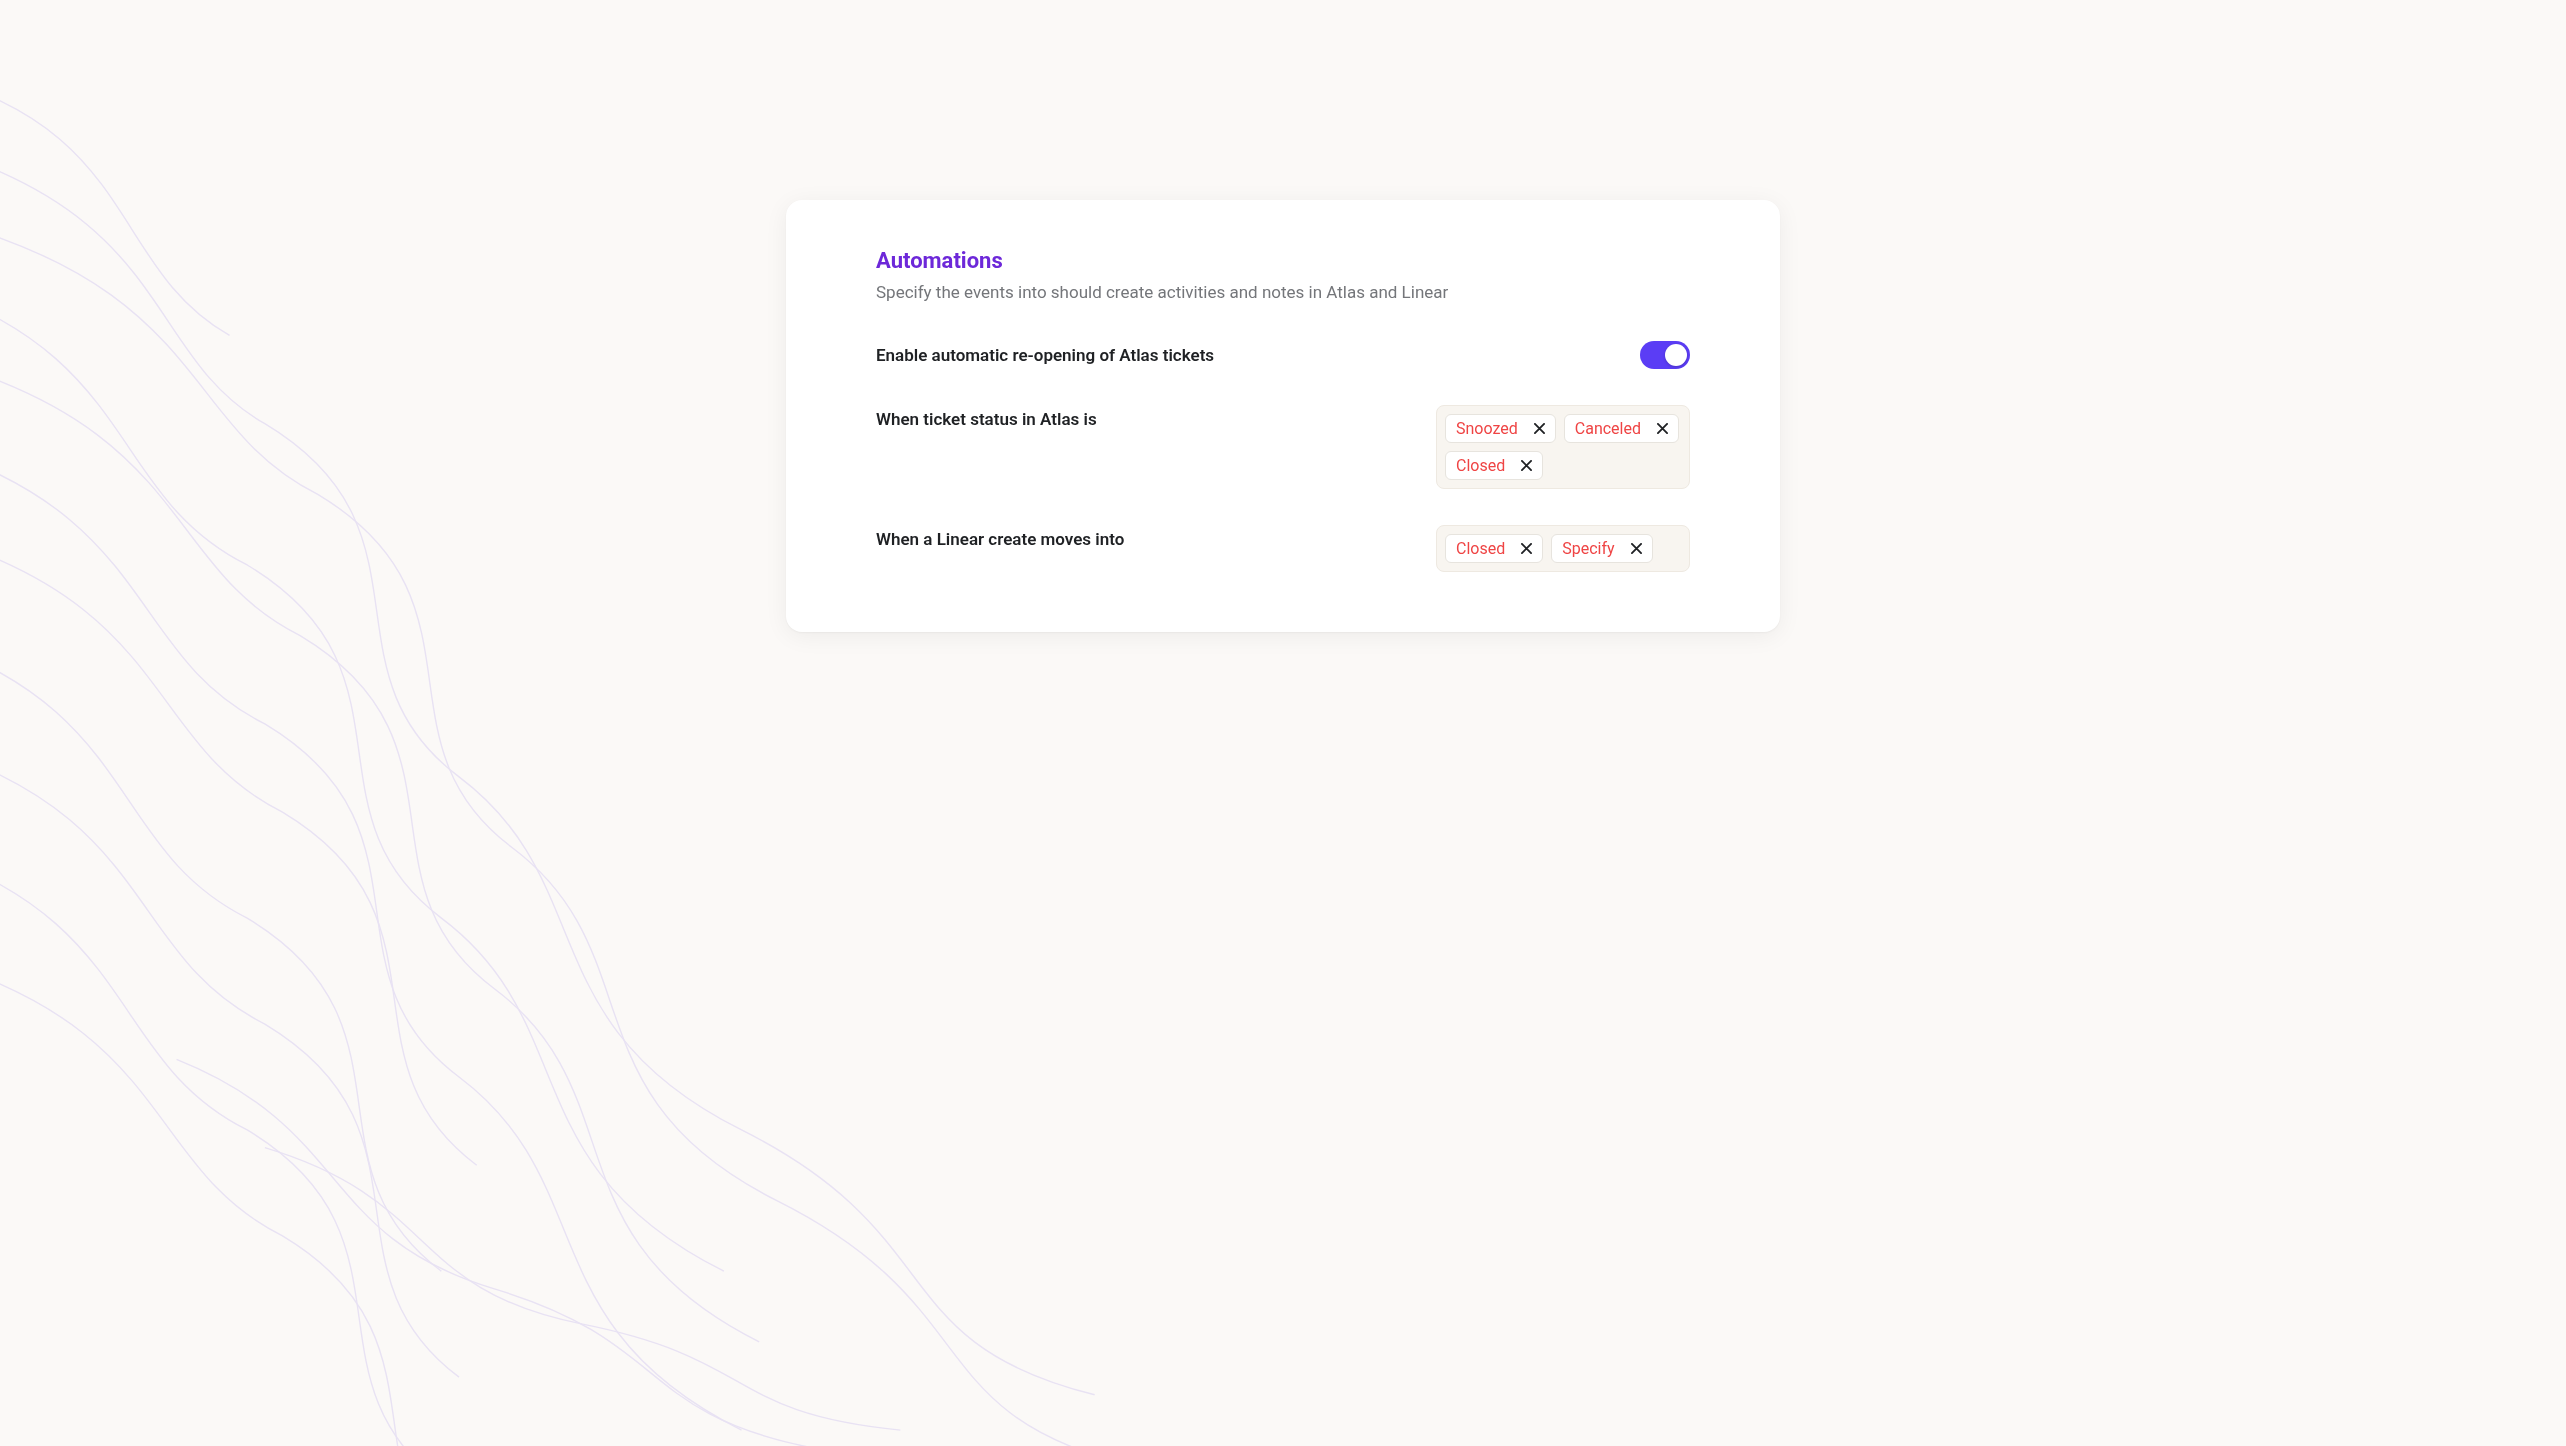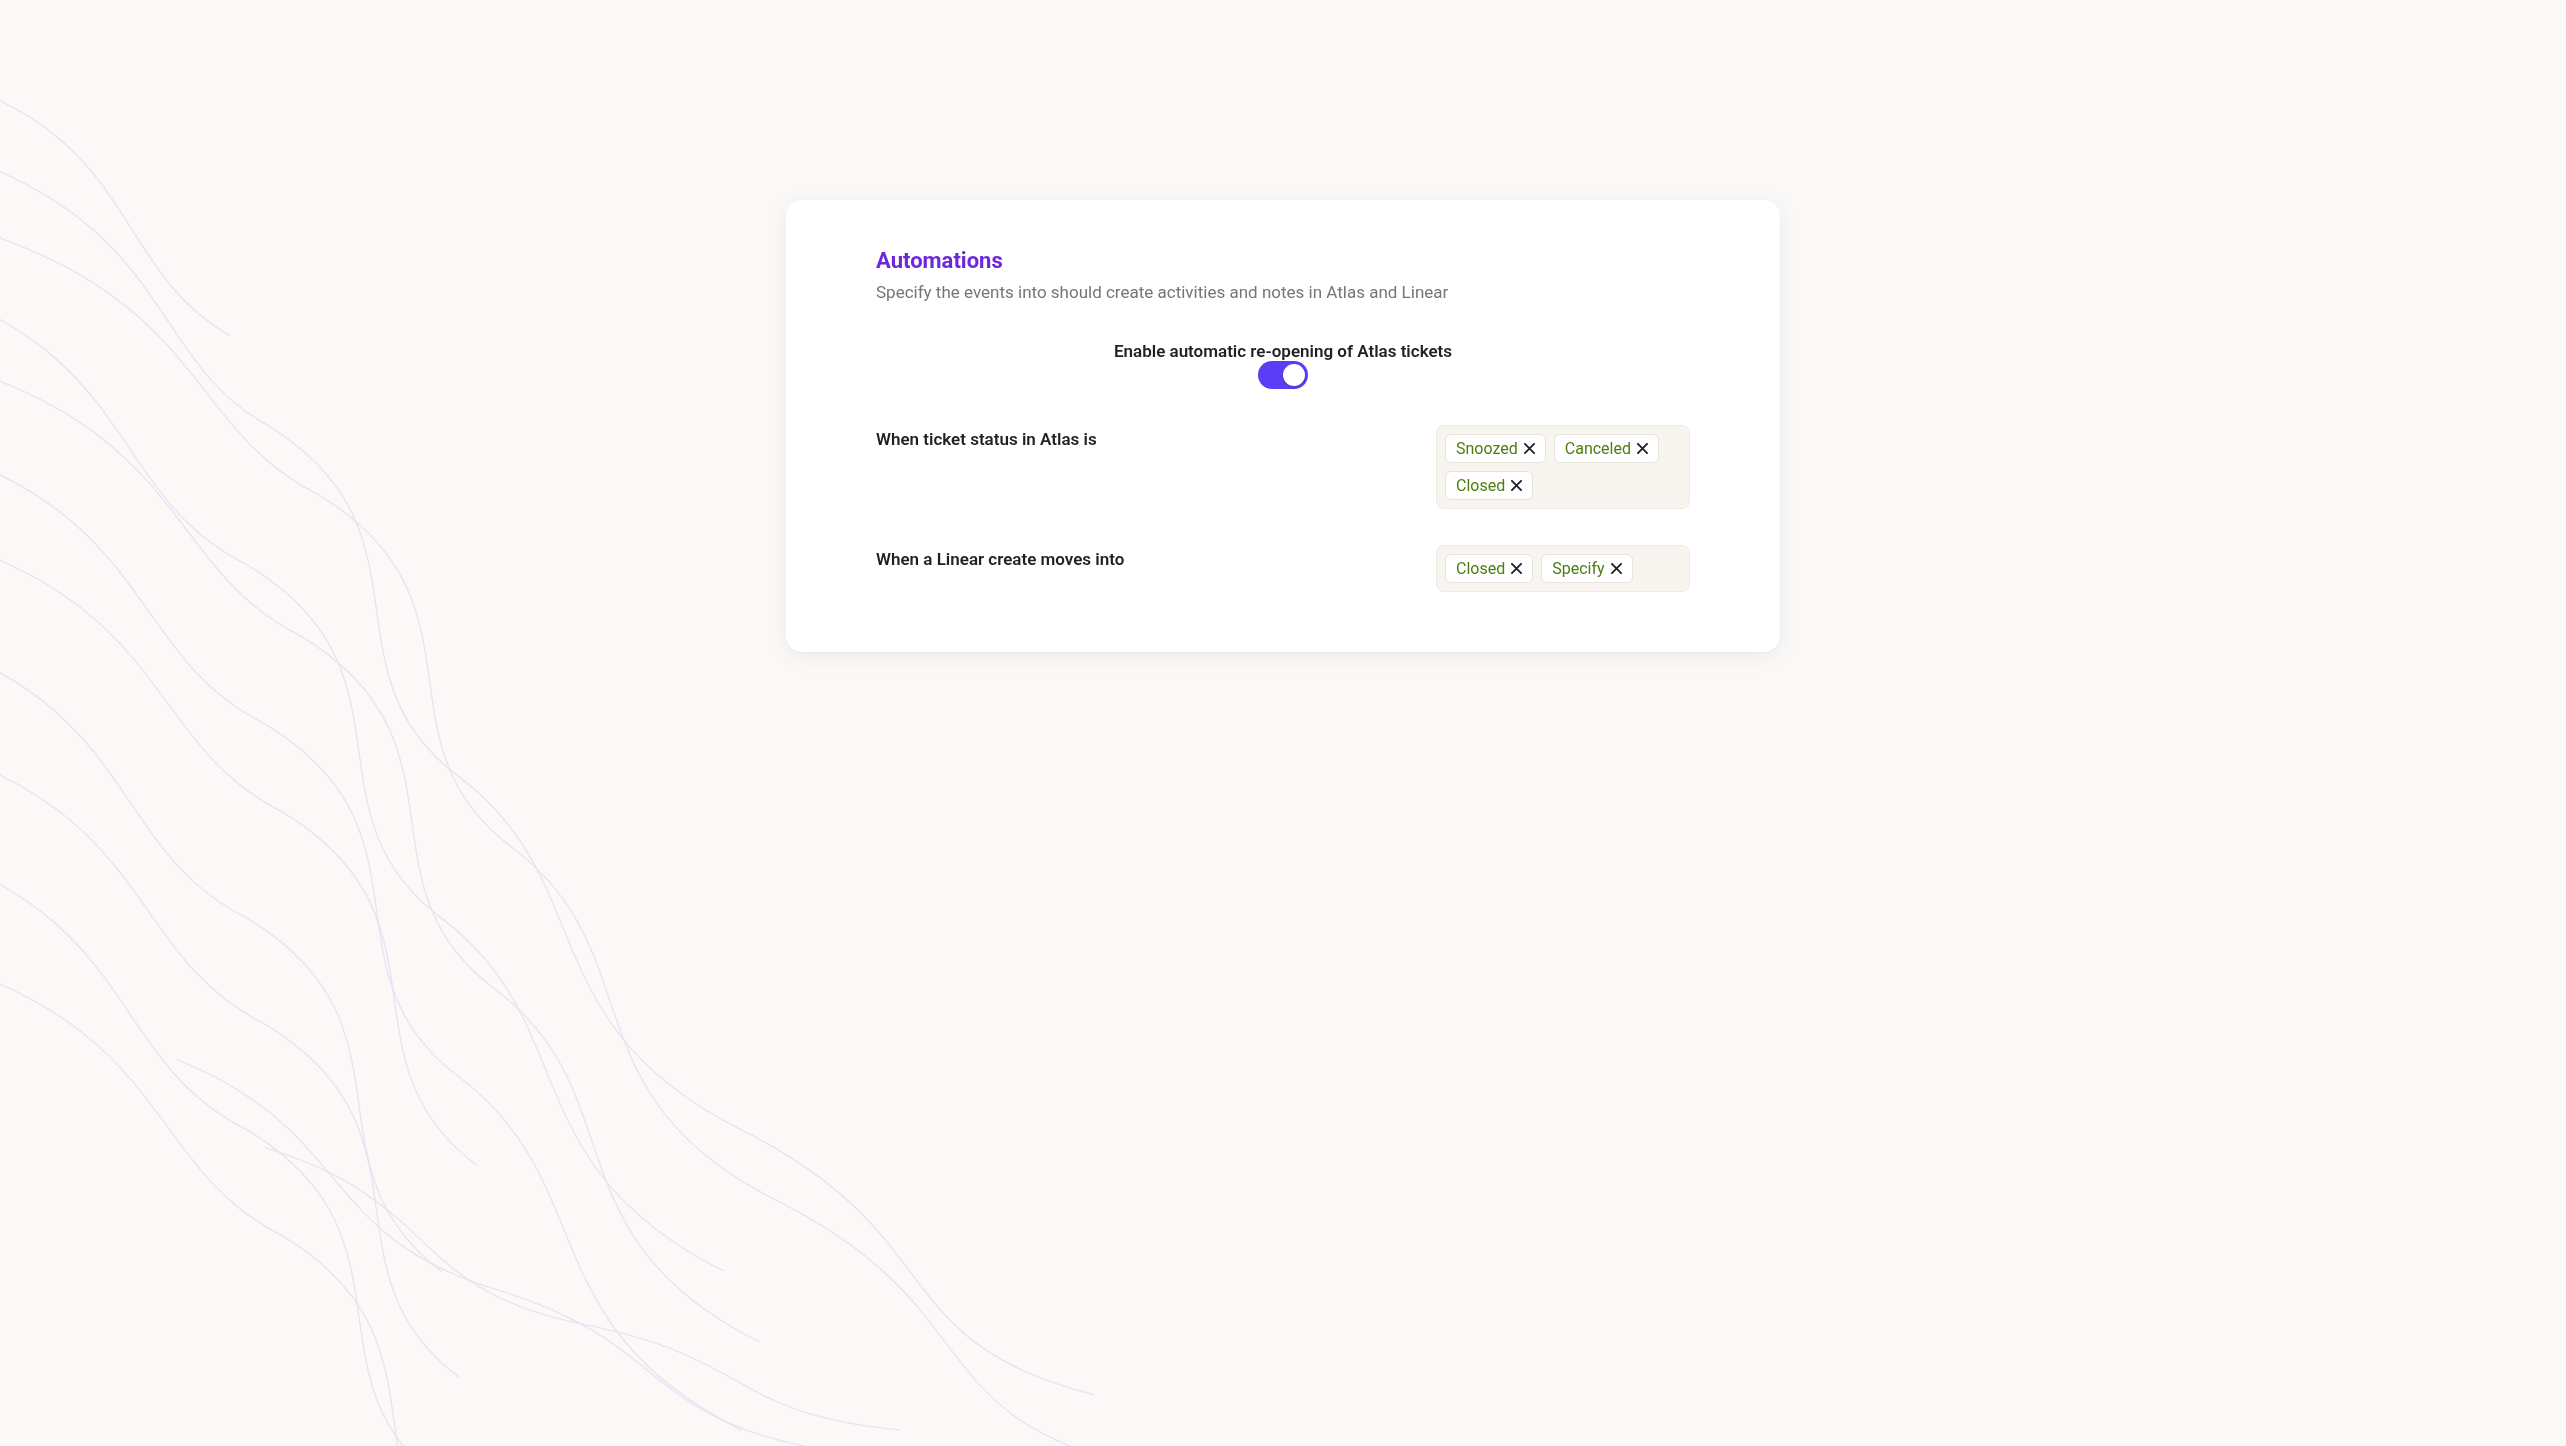--- a/index.html
+++ b/index.html
@@ -94,23 +94,23 @@
     gap: 8px;
     width: 254px;
   }
   .tag {
     background: #ffffff;
     border: 1px solid #e7e4de;
     border-radius: 6px;
     padding: 4px 10px;
     display: inline-flex;
     align-items: center;
-    gap: 6px;
+    gap: 16px;
     font-size: 16px;
-    color: #4d7c0f;
+    color: #ef4444;
   }
   .tag-remove {
     display: inline-flex;
     align-items: center;
     justify-content: center;
     cursor: pointer;
     color: #1f2124;
   }
   .tag-remove svg {
     width: 11px;
@@ -135,21 +135,21 @@
     <path d="M100,600 C200,640 180,700 280,730 C380,760 360,800 460,820"></path>
     <path d="M150,650 C250,680 230,730 330,750 C430,770 410,800 510,810"></path>
     <path d="M-50,40 C80,70 60,150 130,190"></path>
   </g>
 </svg>
 
 <div class="card">
   <h2 class="section-title">Automations</h2>
   <p class="section-desc">Specify the events into should create activities and notes in Atlas and Linear</p>
 
-  <div class="setting-row" style="align-items:center;flex-direction:column;">
+  <div class="setting-row" style="align-items:center;">
     <div class="setting-label" style="padding-top:0;">Enable automatic re-opening of Atlas tickets</div>
     <div class="toggle">
       <div class="toggle-knob"></div>
     </div>
   </div>
 
   <div class="setting-row">
     <div class="setting-label">When ticket status in Atlas is</div>
     <div class="tag-box">
       <div class="tag">

